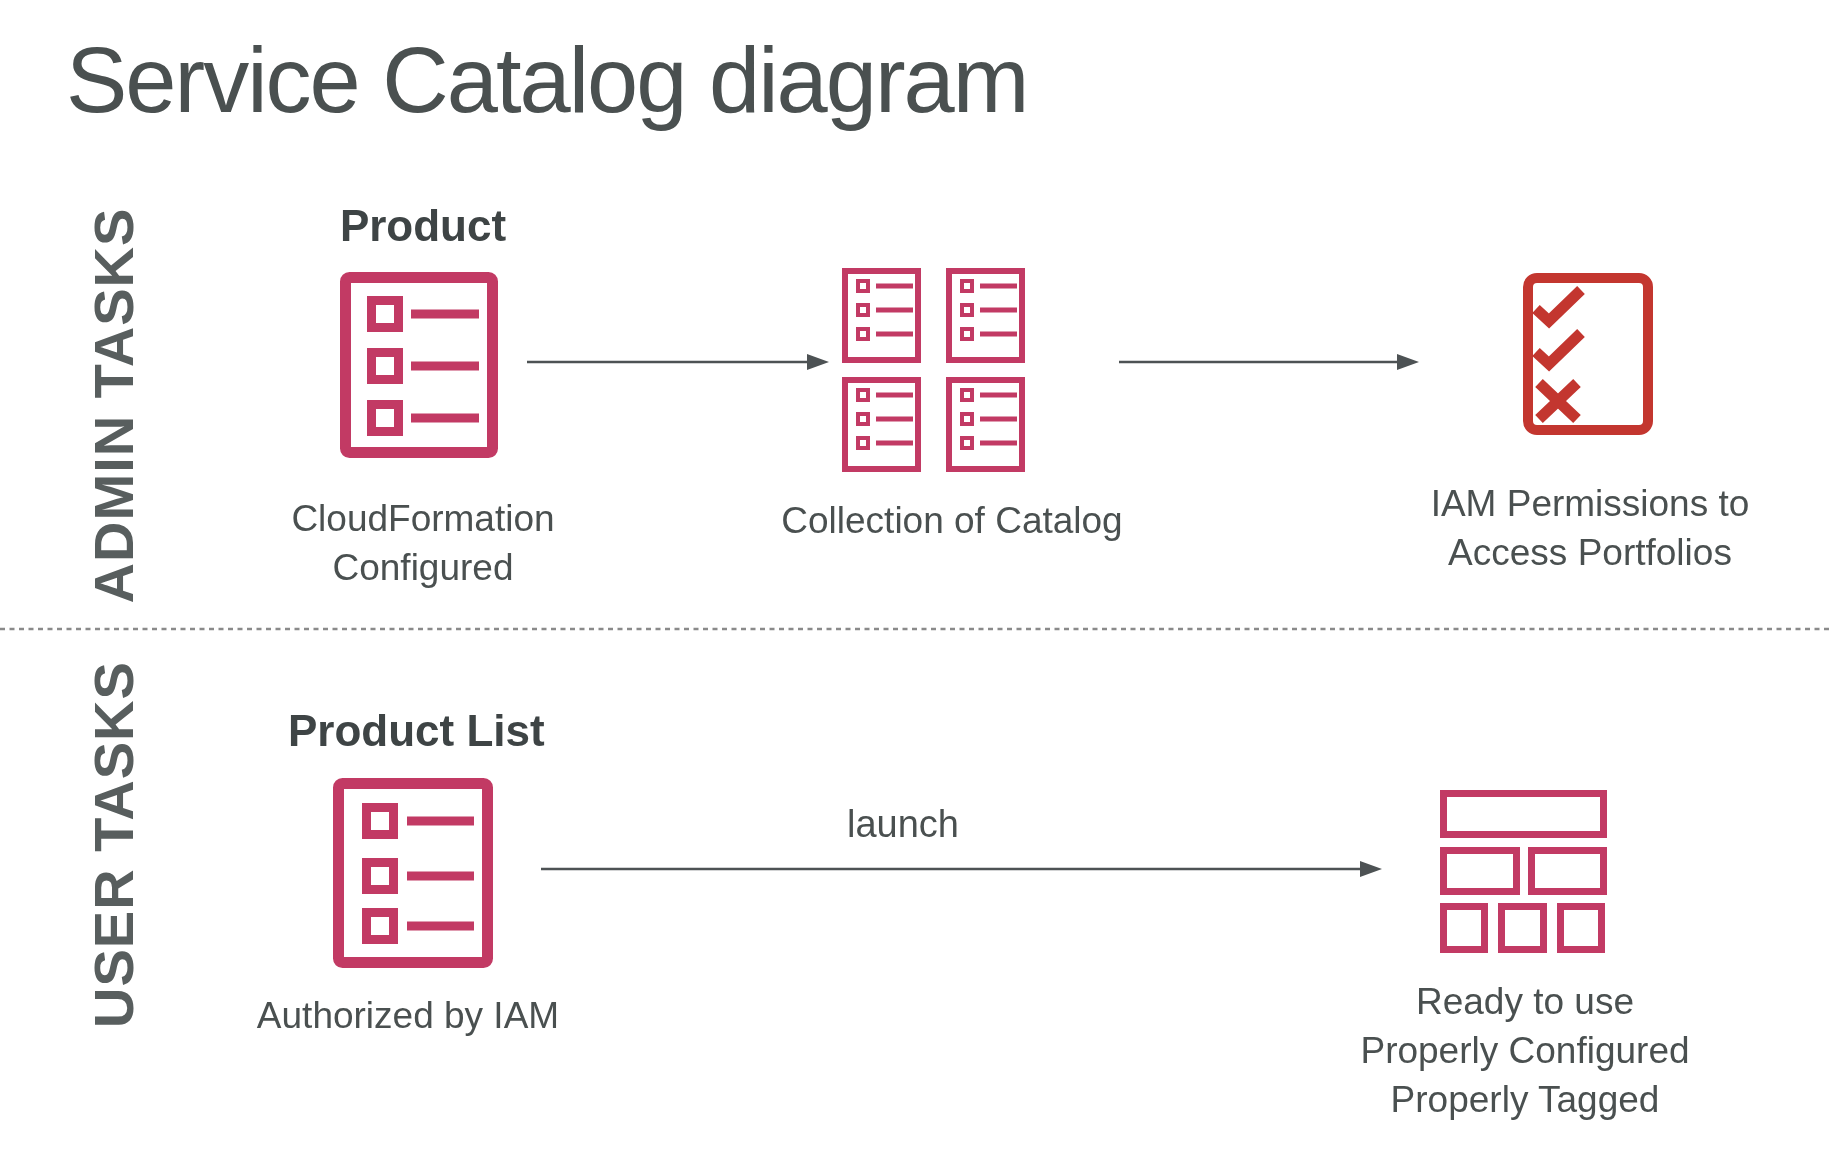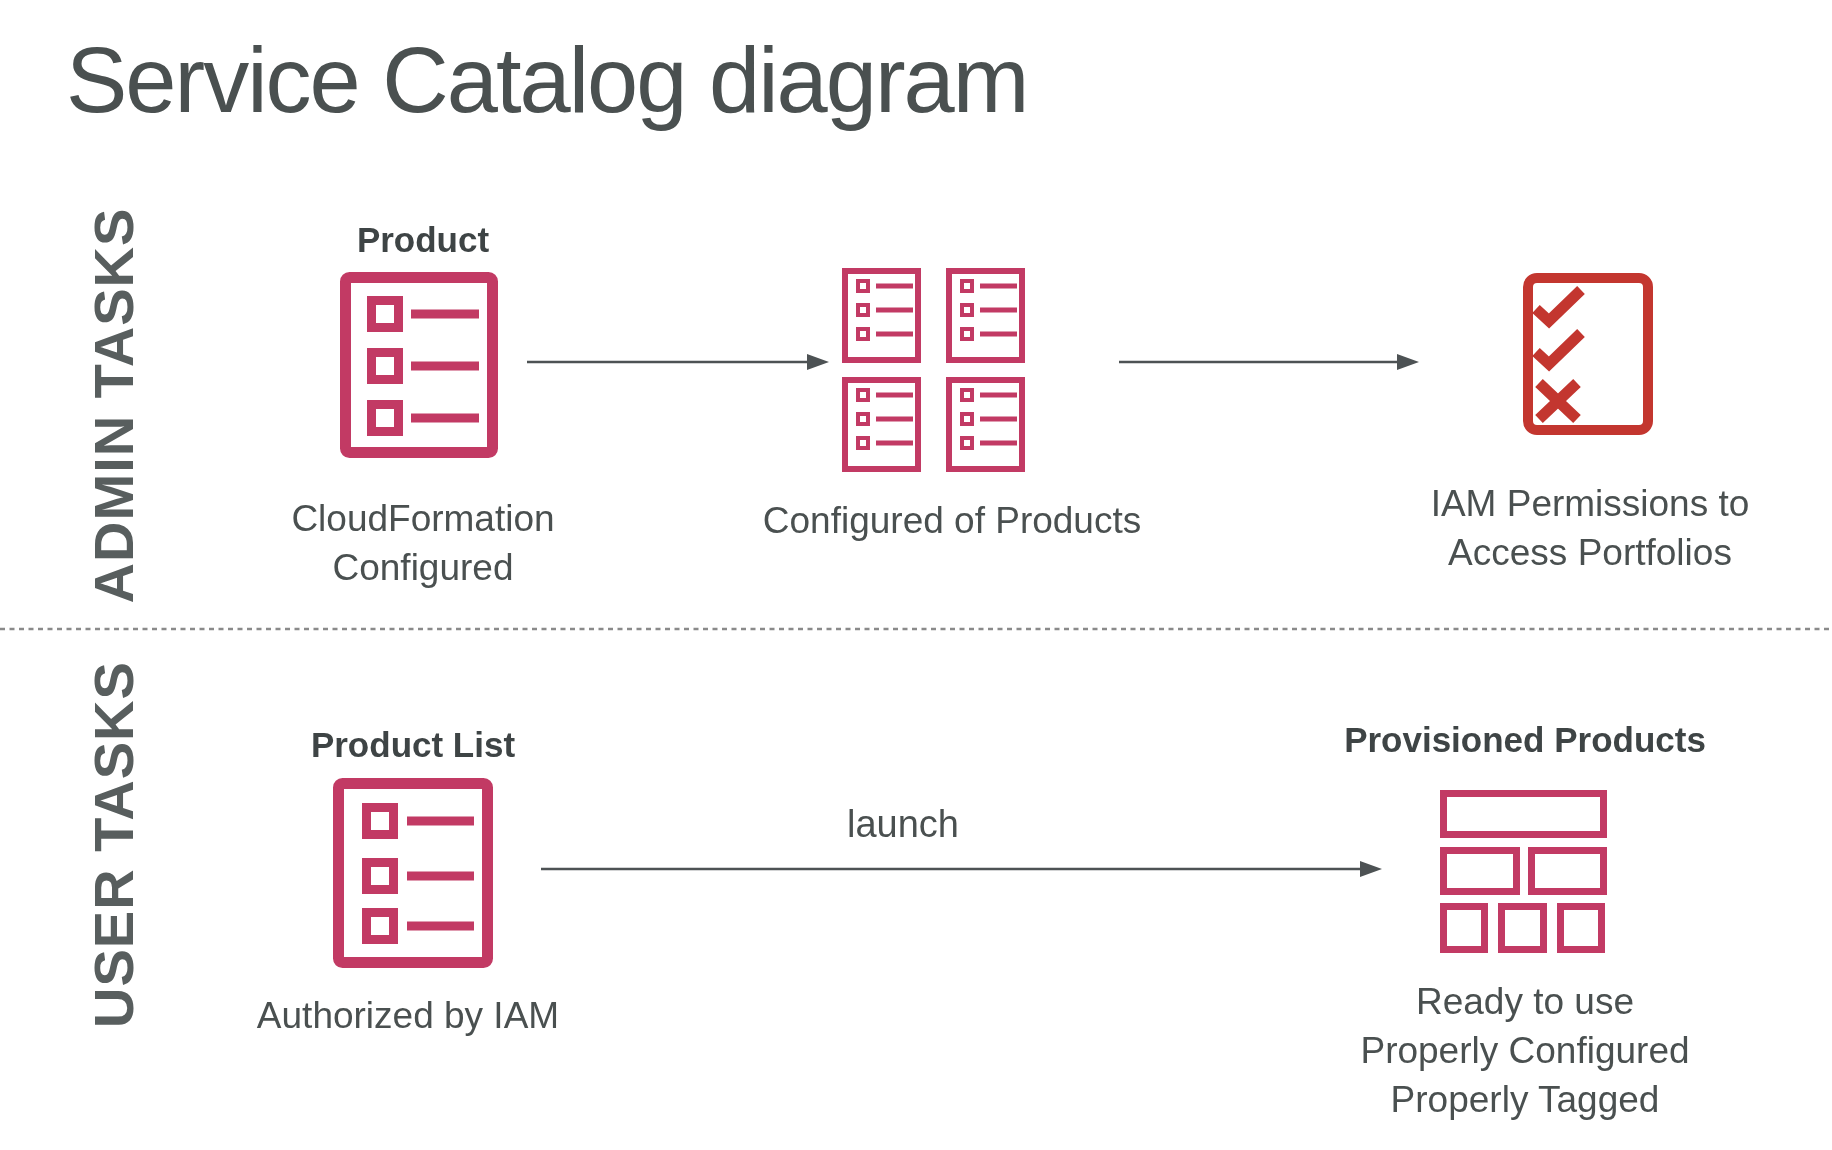--- a/index.html
+++ b/index.html
@@ -17,22 +17,22 @@
   }
   .row-label{
     position:absolute;font-weight:700;font-size:56px;letter-spacing:1px;
     color:var(--row_label_text,#585e5e);
     transform:rotate(-90deg);transform-origin:left top;
     white-space:nowrap;text-align:center;
   }
   .row-label.admin{left:76px;top:608px;width:405px;height:76px;line-height:76px;}
   .row-label.user{left:76px;top:1028px;width:341px;height:76px;line-height:76px;}
   .col-heading{
-    position:absolute;font-size:35px;font-weight:700;line-height:40px;
-    color:var(--heading_text,#3e4445);text-align:center;white-space:nowrap;margin-top:14px;
+    position:absolute;font-size:44px;font-weight:700;line-height:40px;
+    color:var(--heading_text,#3e4445);text-align:center;white-space:nowrap;
   }
   .caption{
     position:absolute;font-size:37px;font-weight:400;line-height:49px;
     color:var(--body_text,#4a5050);text-align:center;white-space:pre-line;
   }
   .launch{
     position:absolute;font-size:38px;font-weight:400;
     color:var(--body_text,#4a5050);text-align:center;
   }
   svg{position:absolute;display:block;}
@@ -114,21 +114,21 @@
     <g transform="translate(104,109)">
       <rect class="mg" x="3" y="3" width="73" height="89" stroke-width="6"></rect>
       <rect class="mg" x="16" y="13" width="10" height="10" stroke-width="4"></rect>
         <line class="mg" x1="34" y1="18" x2="71" y2="18" stroke-width="5"></line>
       <rect class="mg" x="16" y="37" width="10" height="10" stroke-width="4"></rect>
         <line class="mg" x1="34" y1="42" x2="71" y2="42" stroke-width="5"></line>
       <rect class="mg" x="16" y="61" width="10" height="10" stroke-width="4"></rect>
         <line class="mg" x1="34" y1="66" x2="71" y2="66" stroke-width="5"></line>
     </g>
   </svg>
-  <div class="caption" style="left:752px;top:496px;width:400px;">Configured of Products</div>
+  <div class="caption" style="left:752px;top:496px;width:400px;">Collection of Catalog</div>
 
   <svg style="left:1523px;top:273px;" width="130" height="162" viewBox="0 0 130 162">
     <rect class="rd" x="5" y="5" width="120" height="152" rx="9" stroke-width="10"></rect>
     <path class="rd" d="M13 36 L26 48 L58 17" stroke-width="11"></path>
     <path class="rd" d="M13 79 L26 91 L58 60" stroke-width="11"></path>
     <path class="rd" d="M16 110 L54 146 M54 110 L16 146" stroke-width="11"></path>
   </svg>
   <div class="caption" style="left:1390px;top:479px;width:400px;">IAM Permissions to
 Access Portfolios</div>
 
@@ -141,21 +141,20 @@
       <rect class="mg" x="33.5" y="84.5" width="27" height="27" stroke-width="9"></rect>
       <line class="mg" x1="74" y1="98" x2="141" y2="98" stroke-width="9"></line>
       <rect class="mg" x="33.5" y="134.5" width="27" height="27" stroke-width="9"></rect>
       <line class="mg" x1="74" y1="148" x2="141" y2="148" stroke-width="9"></line>
     </g>
   </svg>
   <div class="caption" style="left:233px;top:991px;width:350px;">Authorized by IAM</div>
 
   <div class="launch" style="left:803px;top:803px;width:200px;">launch</div>
 
-  <div class="col-heading" style="left:1340px;top:706px;width:370px;">Provisioned Products</div>
   <svg style="left:1440px;top:790px;" width="167" height="163" viewBox="0 0 167 163">
     <rect class="mg" x="3.5" y="3.5" width="160" height="41" stroke-width="7"></rect>
     <rect class="mg" x="3.5" y="60.5" width="73" height="41" stroke-width="7"></rect>
     <rect class="mg" x="91.5" y="60.5" width="72" height="41" stroke-width="7"></rect>
     <rect class="mg" x="3.5" y="116.5" width="41" height="43" stroke-width="7"></rect>
     <rect class="mg" x="61.5" y="116.5" width="42" height="43" stroke-width="7"></rect>
     <rect class="mg" x="120.5" y="116.5" width="41" height="43" stroke-width="7"></rect>
   </svg>
   <div class="caption" style="left:1325px;top:977px;width:400px;">Ready to use
 Properly Configured

